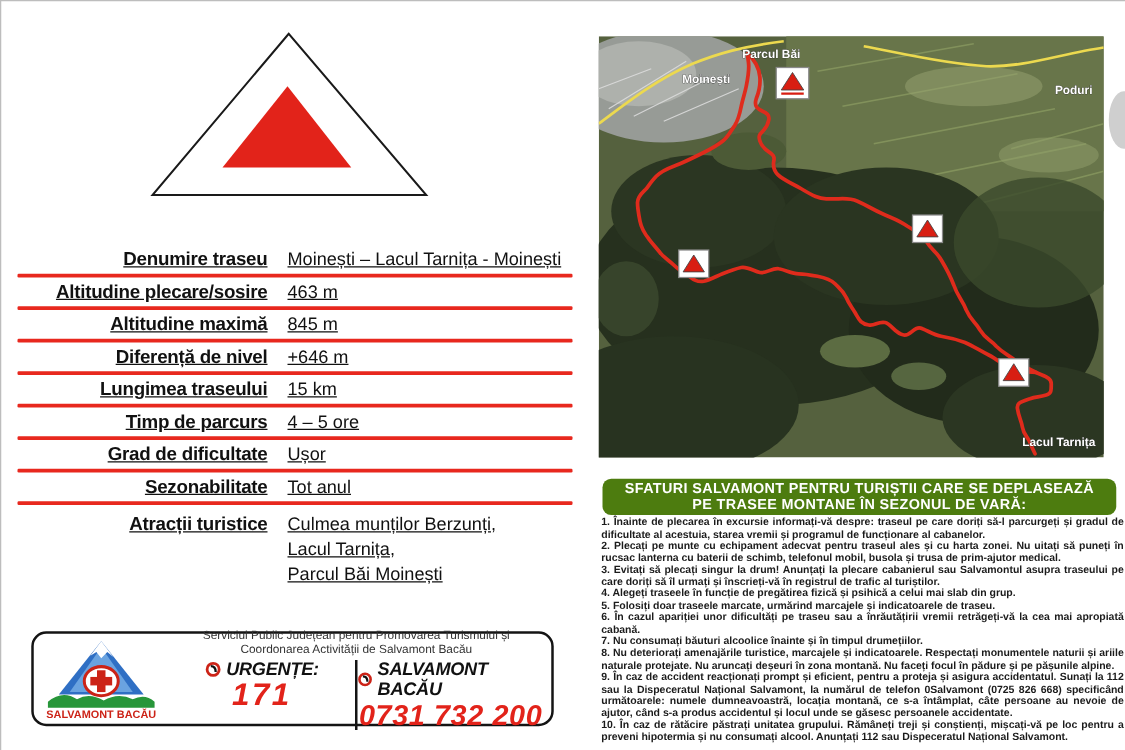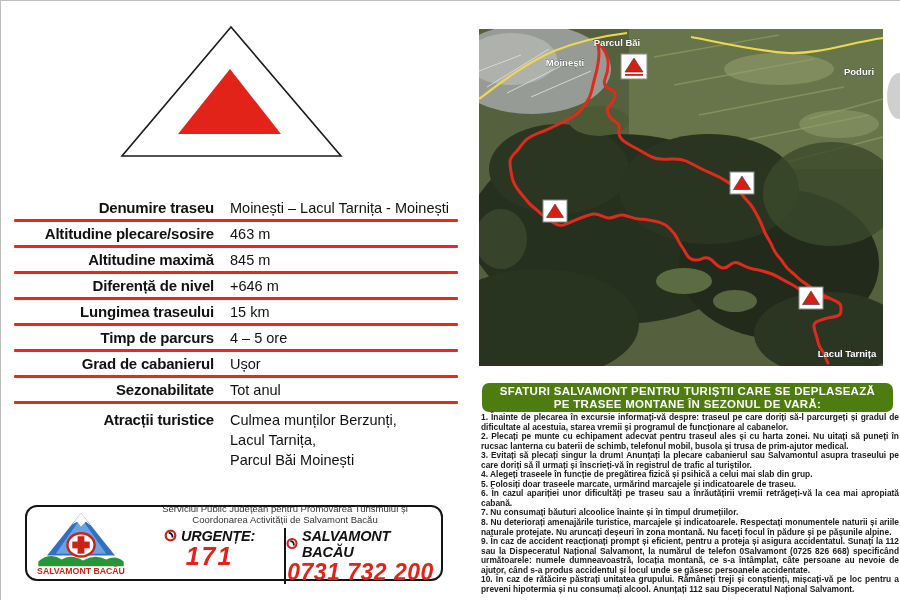--- a/index.html
+++ b/index.html
@@ -3,21 +3,21 @@
 <meta charset="utf-8">
 <style>
   html,body{margin:0;padding:0;background:#e9e9e9;}
   .page{position:relative;width:900px;height:600px;background:#ffffff;border:1px solid #bdbdbd;
         overflow:hidden;font-family:"Liberation Sans",sans-serif;color:#111;}
 
   
   .blaze{position:absolute;left:115px;top:22px;}
 
   
-  .info{position:absolute;left:13px;top:196px;width:444px;}
+  .info{position:absolute;left:13px;top:196px;width:444px;text-decoration:underline;}
   .row{display:flex;align-items:center;height:21px;}
   .lbl{width:200px;text-align:right;font-weight:bold;font-size:15px;letter-spacing:-0.2px;white-space:nowrap;}
   .val{margin-left:16px;font-size:14.5px;white-space:nowrap;}
   .divider{height:3px;background:#e8281e;margin:1px 0;border-radius:1px;}
   .row.multi{align-items:flex-start;height:auto;margin-top:6px;}
   .row.multi .lbl{padding-top:1px;}
   .vals{margin-left:16px;font-size:14.5px;line-height:20px;}
 
   
   .footer-box{position:absolute;left:24px;top:504px;width:414px;height:72px;border:2.5px solid #141414;
@@ -78,21 +78,21 @@
       <div class="lbl">Lungimea traseului</div>
       <div class="val">15 km</div>
     </div>
     <div class="divider"></div>
     <div class="row">
       <div class="lbl">Timp de parcurs</div>
       <div class="val">4 – 5 ore</div>
     </div>
     <div class="divider"></div>
     <div class="row">
-      <div class="lbl">Grad de cabanierul</div>
+      <div class="lbl">Grad de dificultate</div>
       <div class="val">Ușor</div>
     </div>
     <div class="divider"></div>
     <div class="row">
       <div class="lbl">Sezonabilitate</div>
       <div class="val">Tot anul</div>
     </div>
     <div class="divider"></div>
     <div class="row multi">
       <div class="lbl">Atracții turistice</div>

